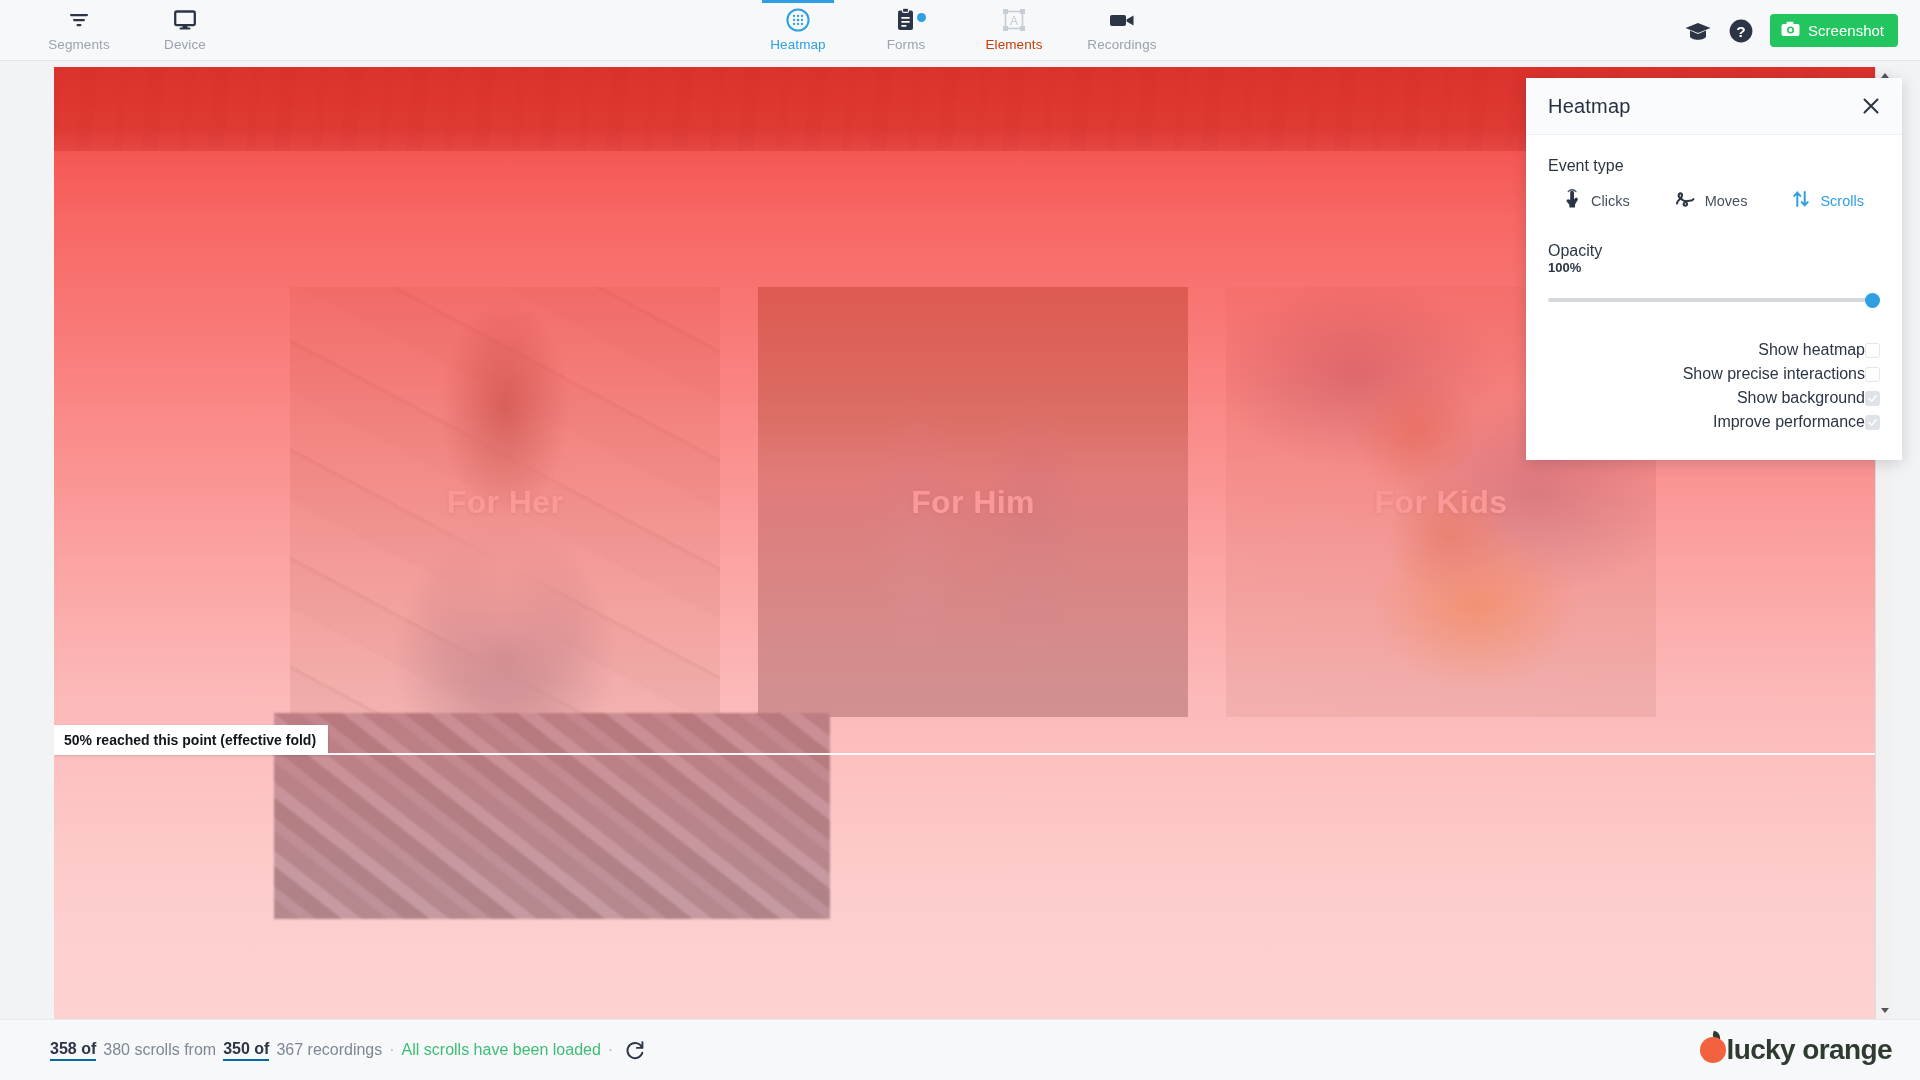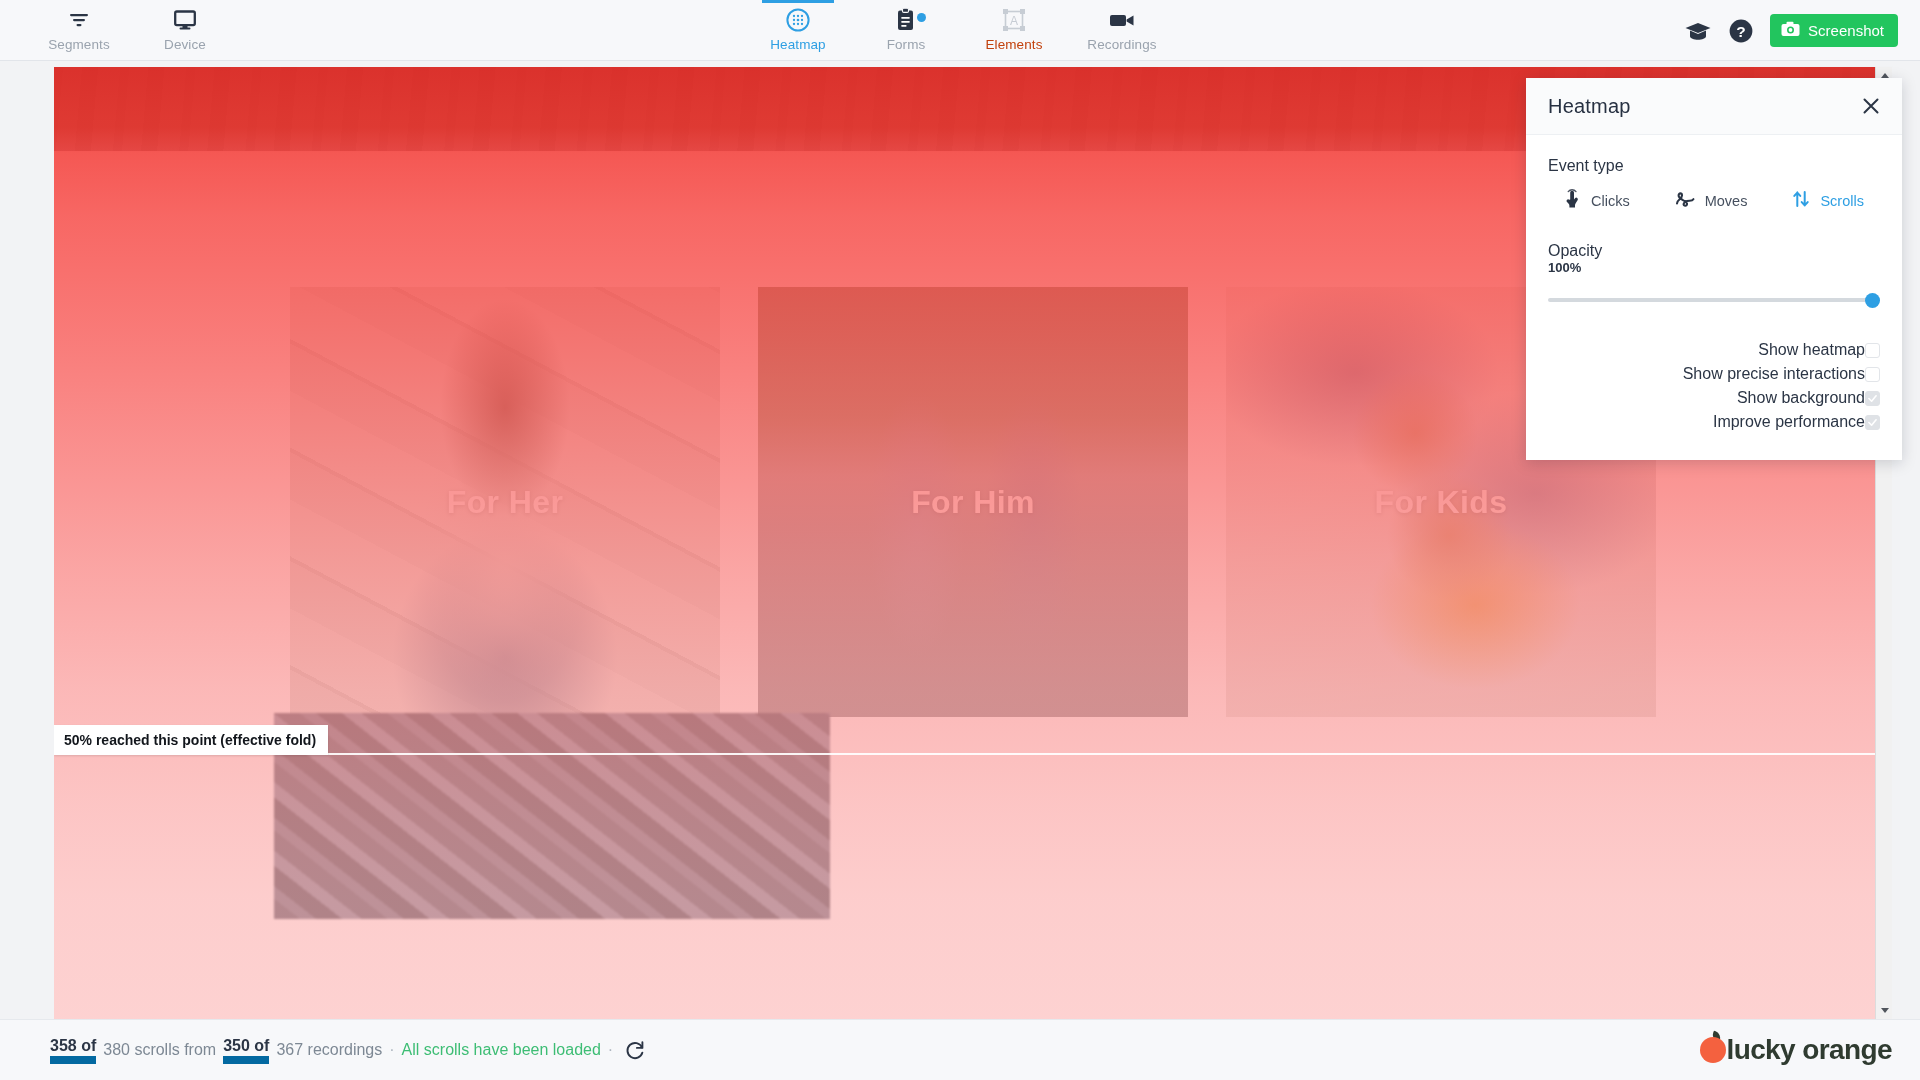--- a/index.html
+++ b/index.html
@@ -289,21 +289,21 @@
   
   .footer {
     position: absolute; left: 0; bottom: 0;
     width: 1920px; height: 61px;
     background: #f7f8fa;
     border-top: 1px solid #e6e9ed;
     display: flex; align-items: center;
     z-index: 50;
   }
   .status { margin-left: 50px; display: flex; align-items: center; gap: 7px; font-size: 16px; color: #7d8894; }
-  .status b { color: #2b3545; border-bottom: 8px solid #0369a1; padding-bottom: 1px; }
+  .status b { color: #2b3545; border-bottom: 2px solid #0369a1; padding-bottom: 1px; }
   .status .ok { color: #3dbd74; }
   .status .sep { color: #aeb6bf; }
   .refresh { cursor: pointer; display: flex; margin-left: 4px; }
   .brand {
     position: absolute; right: 28px; display: flex;
     align-items: center; gap: 0;
   }
   .brand-text { font-size: 28px; font-weight: bold; color: #2f3b30; letter-spacing: -.6px; }
   .orange { position: relative; width: 26px; height: 26px; }
   .orange-body { position:absolute; left:0; bottom:0; width:26px; height:26px; border-radius:50%; background:#f4613f; }

